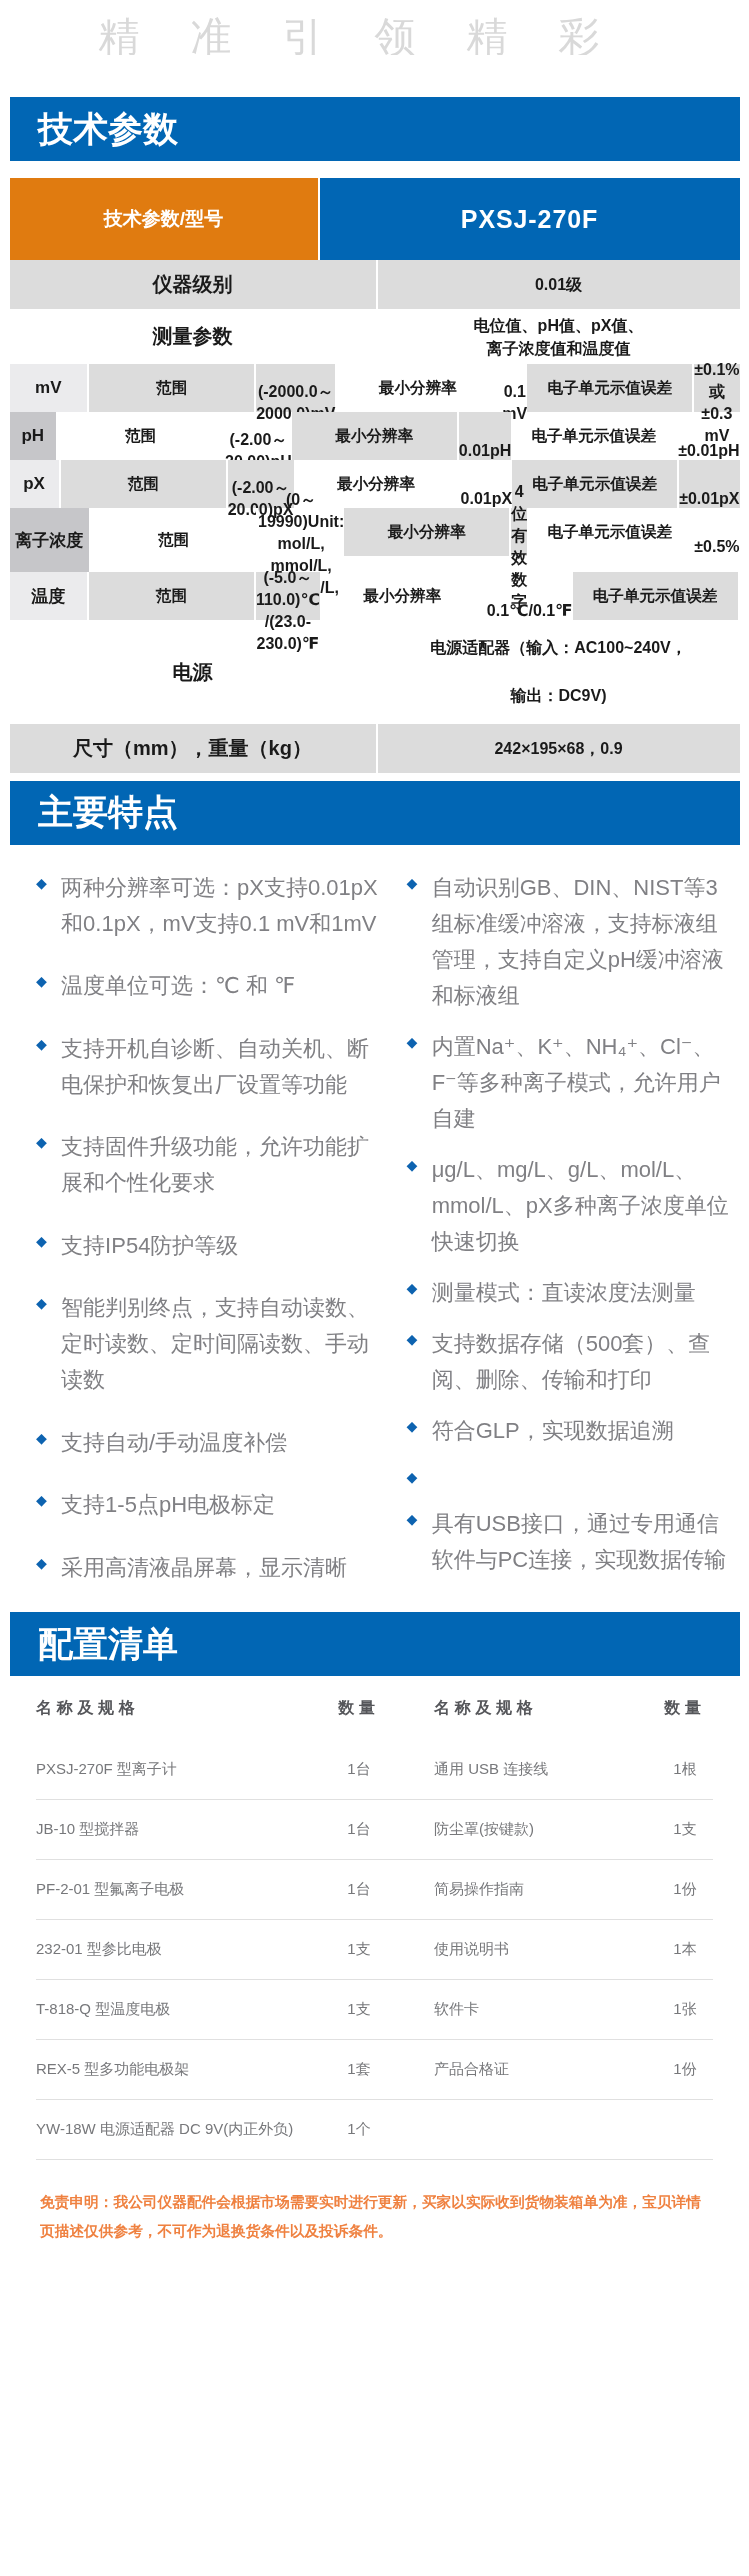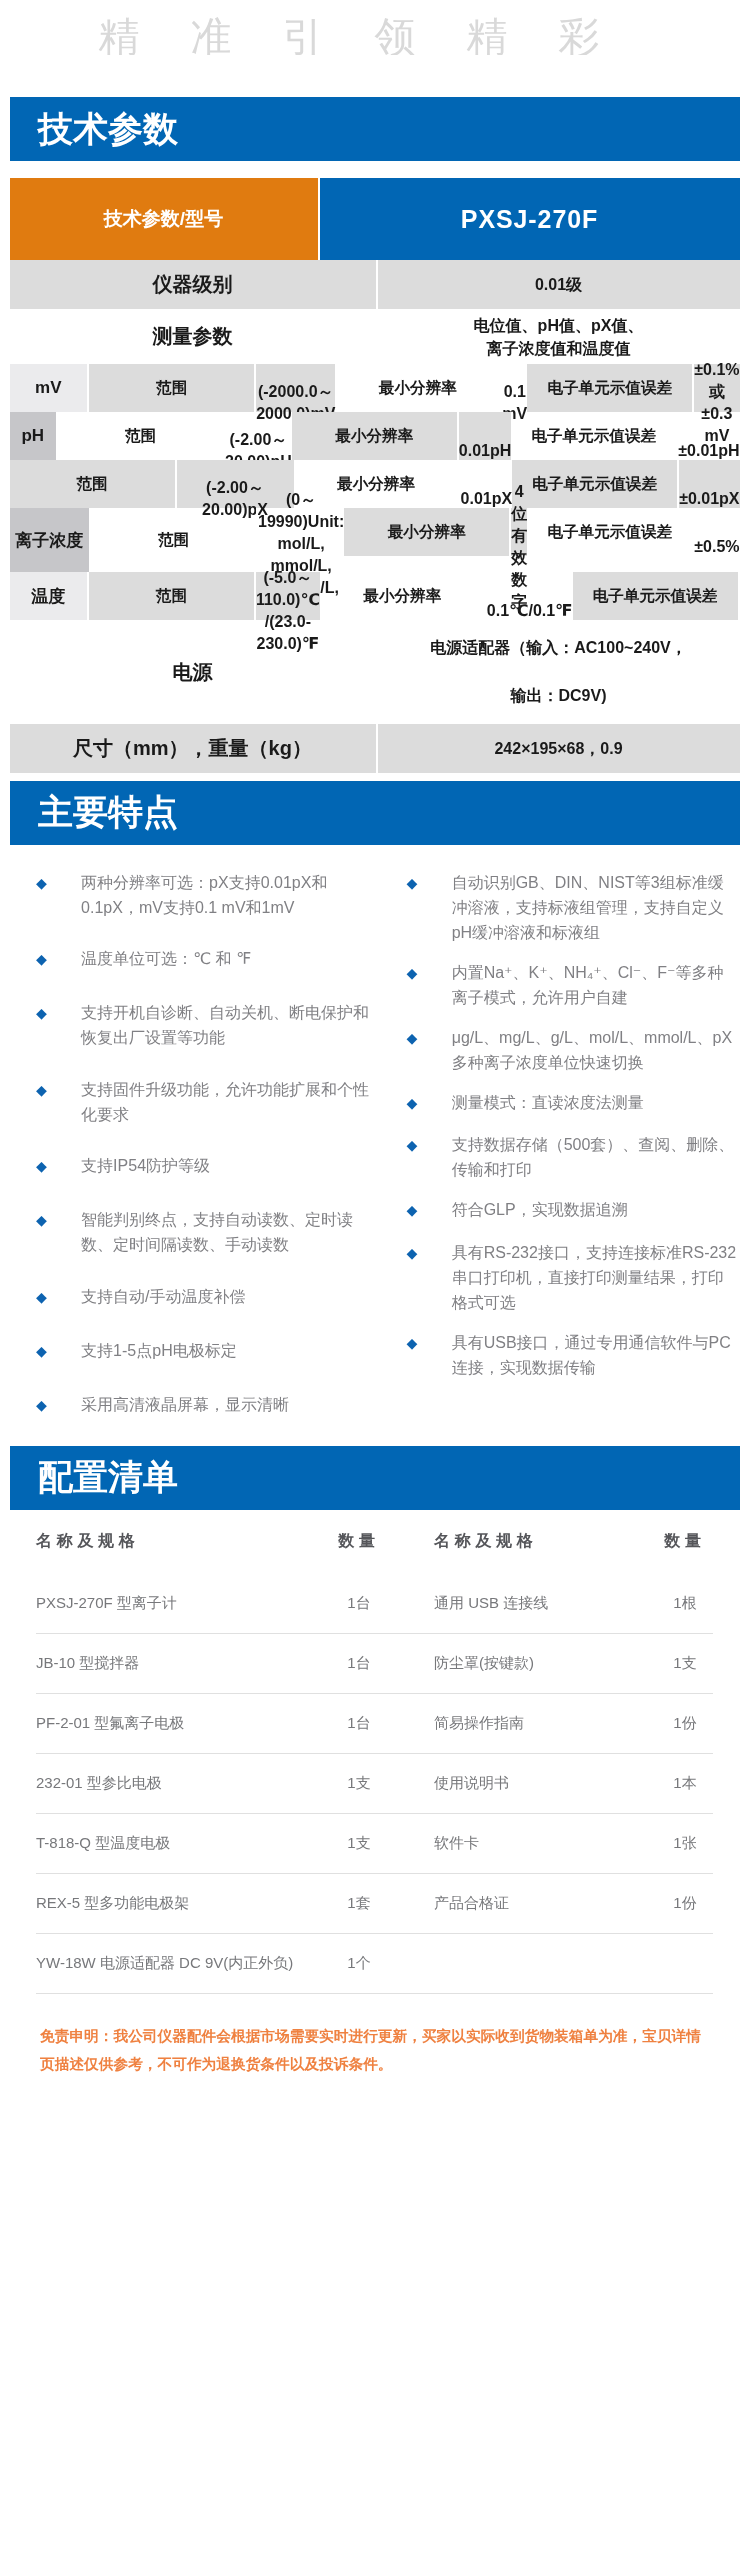--- a/index.html
+++ b/index.html
@@ -72,21 +72,21 @@
   
   .features { display:flex; padding:25px 11.4px 0 26.5px; }
   .fcol { width:50%; }
   .fcol.right { padding-left:15px; }
   .feat { display:flex; align-items:flex-start; margin-bottom:26.5px; }
   .fcol.right .feat { margin-bottom:15px; }
   .feat .diamond {
     flex:none; color:var(--bullet-blue,#0d63b0); font-size:14.2px; line-height:27.5px;
     margin:0 14.2px 0 9.5px;
   }
-  .feat .ft { color:var(--feature-text,#808084); font-size:16px; line-height:25px;margin-left:20px; }
+  .feat .ft { color:var(--feature-text,#808084); font-size:22px; line-height:36px; }
   
   .config { padding:0 36px; }
   .cgrid { display:grid; grid-template-columns:286px 74px 38px 223px 1fr; align-items:center; }
   .chead { height:64px; color:var(--config-header-text,#55565a); font-size:16px; font-weight:bold; letter-spacing:4.7px; }
   .crow { height:60px; border-bottom:0.9px solid var(--separator,#e0e0e0);
           color:var(--config-text,#77787b); font-size:15px; }
   .qty { text-align:center; }
   
   .disclaimer {
     margin:28.4px 38px 0 40px; width:664px;
@@ -150,20 +150,21 @@
         <div class="sv">0.01pH</div>
       </div>
       <div class="srow">
         <div class="sl">电子单元示值误差</div>
         <div class="sv">±0.01pH</div>
       </div>
     </div>
   </div>
 
   <div class="group">
+    <div class="gname light">pX</div>
     <div class="rows">
       <div class="srow shade">
         <div class="sl">范围</div>
         <div class="sv">(-2.00～20.00)pX</div>
       </div>
       <div class="srow">
         <div class="sl">最小分辨率</div>
         <div class="sv">0.01pX</div>
       </div>
       <div class="srow shade">
@@ -287,21 +288,20 @@
     <div class="feat">
         <span class="diamond">◆</span>
         <span class="ft">支持数据存储（500套）、查阅、删除、传输和打印</span>
       </div>
     <div class="feat">
         <span class="diamond">◆</span>
         <span class="ft">符合GLP，实现数据追溯</span>
       </div>
     <div class="feat">
         <span class="diamond">◆</span>
-        <span class="ft">具有RS-232接口，支持连接标准RS-232串口打印机，直接打印测量结果，打印格式可选</span>
       </div>
     <div class="feat">
         <span class="diamond">◆</span>
         <span class="ft">具有USB接口，通过专用通信软件与PC连接，实现数据传输</span>
       </div>
   </div>
 </div>
 
 <div class="bar">
   <span>配置清单</span>

